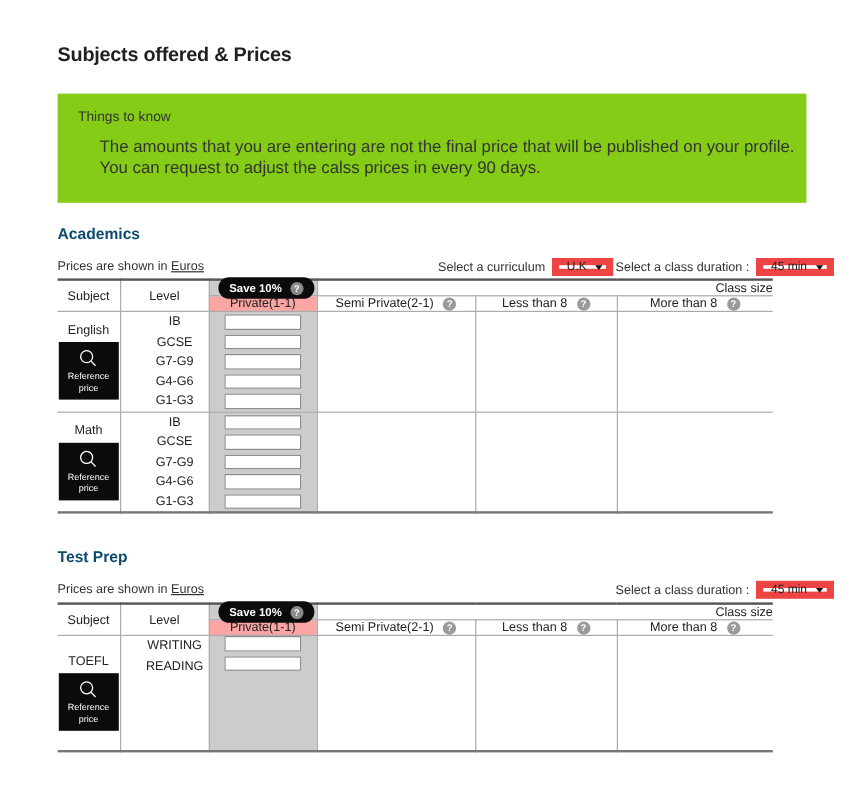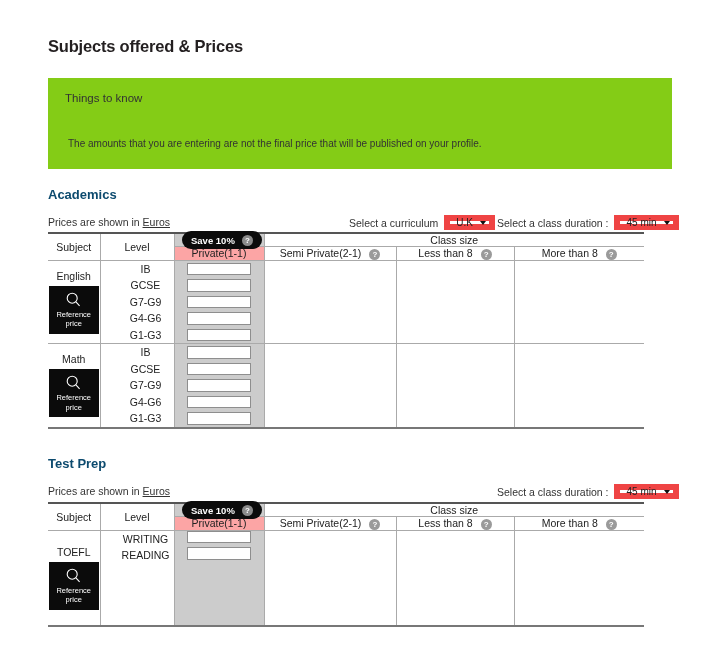--- a/index.html
+++ b/index.html
@@ -24,38 +24,38 @@
   .info-box {
     position: absolute; left: 48px; top: 78px;
     width: 624px; height: 91px;
     background: #84cc16;
   }
   .info-title {
     position: absolute; left: 17px; top: 14px;
     font-size: 11.5px; color: #333;
   }
   .info-lines {
-    position: absolute; left: 20px; top: 36px;
-    font-size: 10px; color: #333; line-height: 17px; margin-top: 21px;
+    position: absolute; left: 35px; top: 36px;
+    font-size: 14px; color: #333; line-height: 17px;
   }
   .info-lines div { white-space: pre; }
 
   
   .section-title {
     position: absolute; font-size: 13px; font-weight: bold; color: #0c4a6e;
   }
   .sec1-title { left: 48px; top: 187px; }
   .sec2-title { left: 48px; top: 456px; }
 
   
   .meta-row { position: absolute; font-size: 10.5px; color: #333; }
   .prices-note { white-space: pre; }
   .prices-note u { text-decoration: underline; }
 
-  .ctrl-group { position: absolute; display: flex; align-items: center; gap: 6px; font-size: 10.5px; color: #333; white-space: nowrap; }
+  .ctrl-group { position: absolute; display: flex; align-items: center; gap: 6px; font-size: 10.5px; color: #333; white-space: nowrap; margin-left: 16px; }
   .selectbox {
     border: 6px solid #ef4444;
     background: #fff;
     height: 15px;
     min-width: 46px;
     display: inline-flex; align-items: center; justify-content: space-between;
     padding: 0 3px 0 6px;
     font-size: 10px; color: #222;
     line-height: 1;
   }
@@ -78,21 +78,21 @@
     font-size: 10.5px;
     color: #222;
     vertical-align: middle;
   }
   
   table.grid { border-top: 2px solid #555; border-bottom: 2px solid #777; border-left: 0; border-right: 0; }
   table.grid tr > *:first-child { border-left: 0; }
   table.grid tr > *:last-child  { border-right: 0; }
 
   .hdr-subject, .hdr-level { text-align: center; font-weight: bold; font-size: 11px; }
-  .hdr-classsize { text-align: center; font-weight: bold; font-size: 11px; border-bottom: 1px solid #aaa; }
+  .hdr-classsize { text-align: right; font-weight: bold; font-size: 11px; border-bottom: 1px solid #aaa; }
   .hdr-private  { text-align: center; font-weight: bold; font-size: 11px; background: #fca5a5; }
   .hdr-col      { text-align: center; font-size: 10.5px; }
   .hdr-blank-private { background: #cccccc; }
 
   .col-private { background: #cccccc; }
 
   .qmark {
     display: inline-block; vertical-align: middle;
     width: 11px; height: 11px; border-radius: 50%;
     background: #9a9a9a; color: #fff;
@@ -148,20 +148,21 @@
 <body>
 
 <div class="page">
 
   <div class="page-title">Subjects offered &amp; Prices</div>
 
   <div class="info-box">
     <div class="info-title">Things to know</div>
     <div class="info-lines">
       <div>The amounts that you are entering are not the final price that will be published on your profile.</div>
+      <div>You can request to adjust the calss prices in every 90 days.</div>
     </div>
   </div>
 
   <div class="section-title sec1-title">Academics</div>
 
   <div class="meta-row prices-note" style="left:48px; top:216px;"><span>Prices are shown in </span><u>Euros</u></div>
 
   <div class="ctrl-group" style="left:349px; top:215px;">
     <span>Select a curriculum</span>
     <span class="selectbox">

